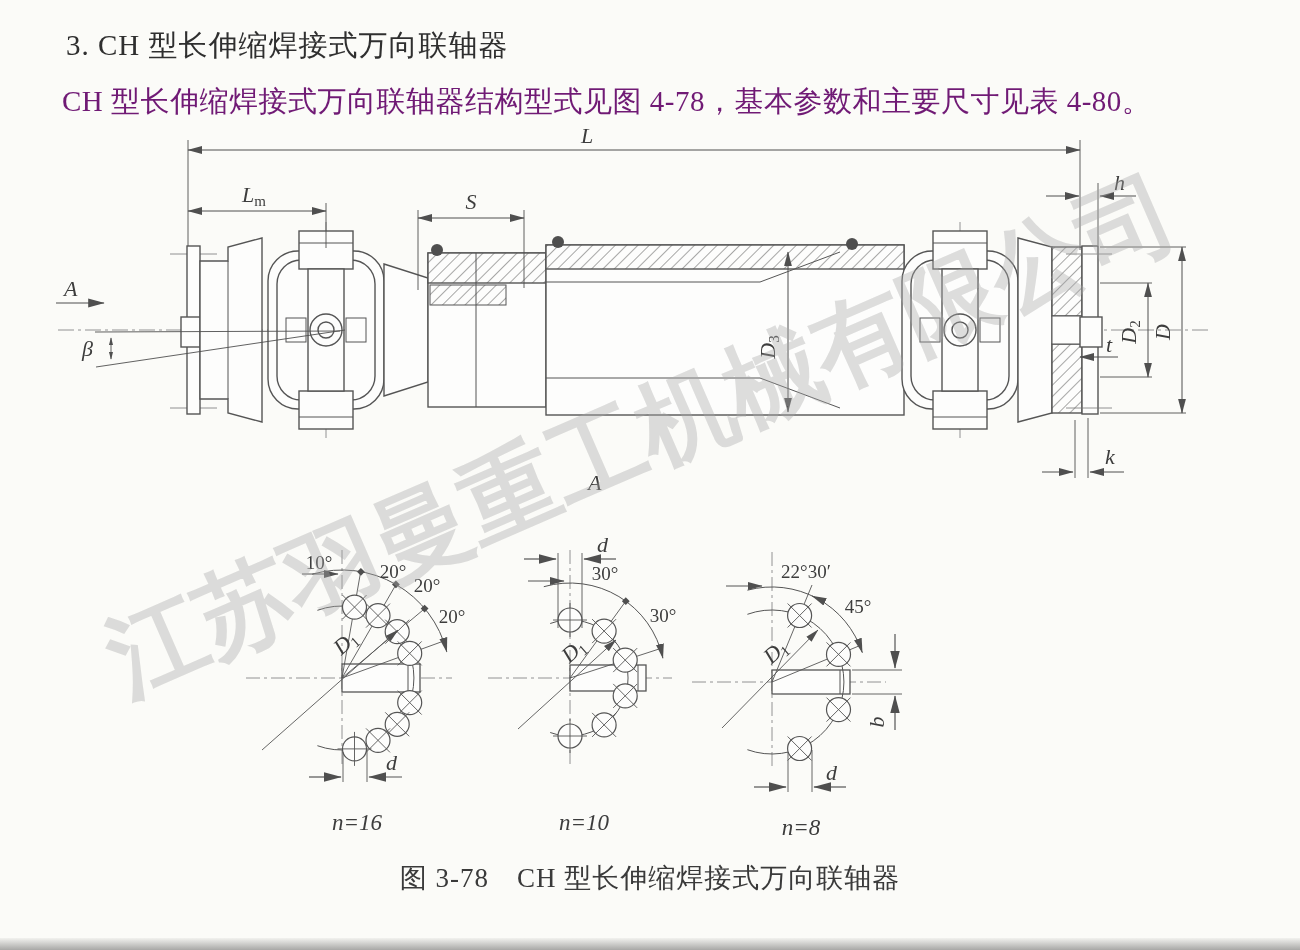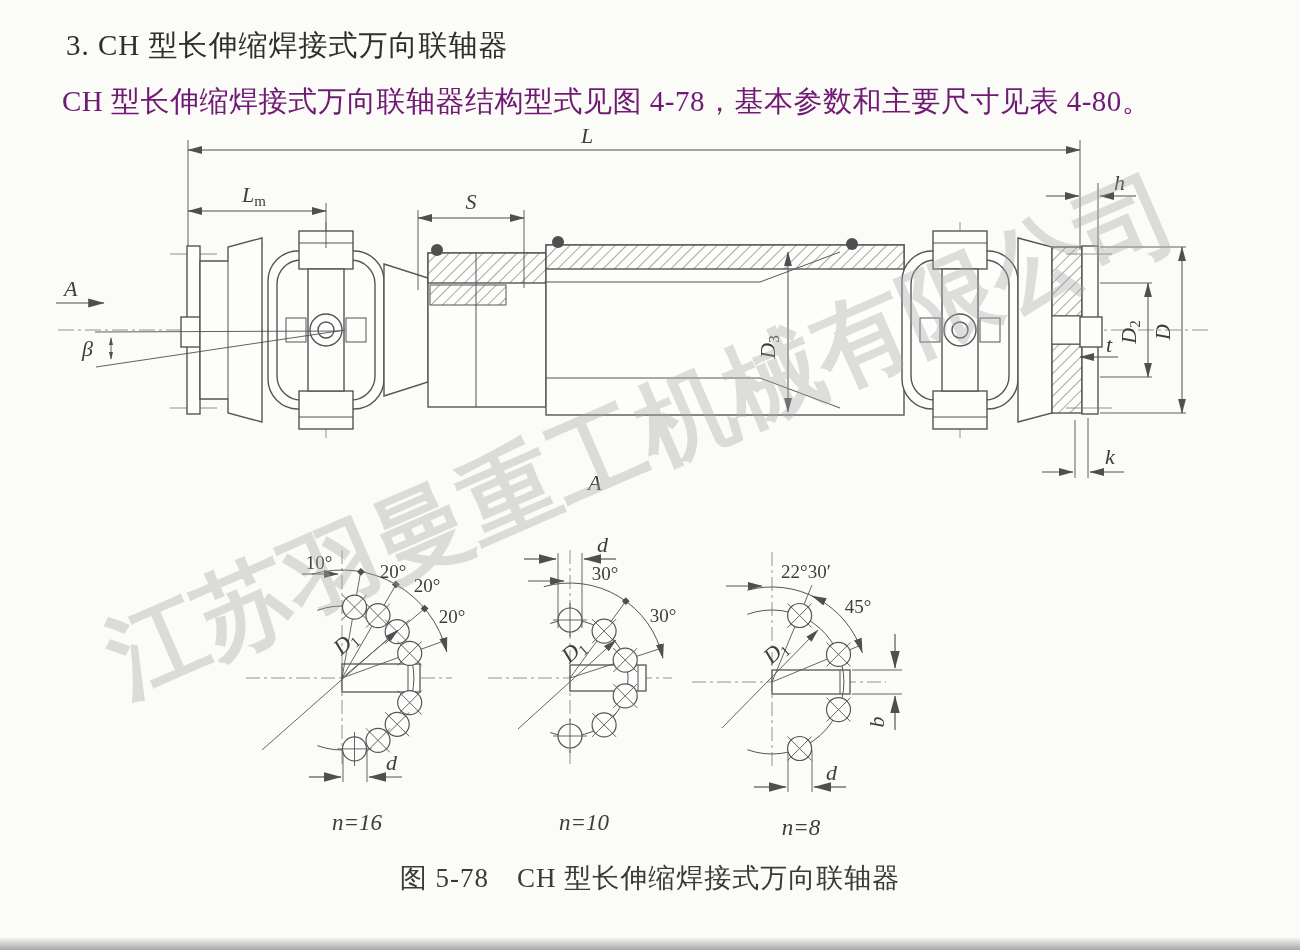--- a/index.html
+++ b/index.html
@@ -382,16 +382,16 @@
         <line x1="754" y1="787" x2="786" y2="787" marker-end="url(#arr)"></line>
         <line x1="814" y1="787" x2="846" y2="787" marker-start="url(#arr)"></line>
         <text class="dim-label" x="826" y="780" stroke="none">d</text>
       </g>
       <text class="n-label" x="801" y="835" text-anchor="middle" stroke="none">n=8</text>
     </g>
   </svg>
 
   <div class="watermark">江苏羽曼重工机械有限公司</div>
 
-  <div class="caption">图 5-78　CH 型长伸缩焊接式万向联轴器</div>
+  <div class="caption">图 3-78　CH 型长伸缩焊接式万向联轴器</div>
 
   <div class="bottom-edge"></div>
 </div>
 
 </body></html>

